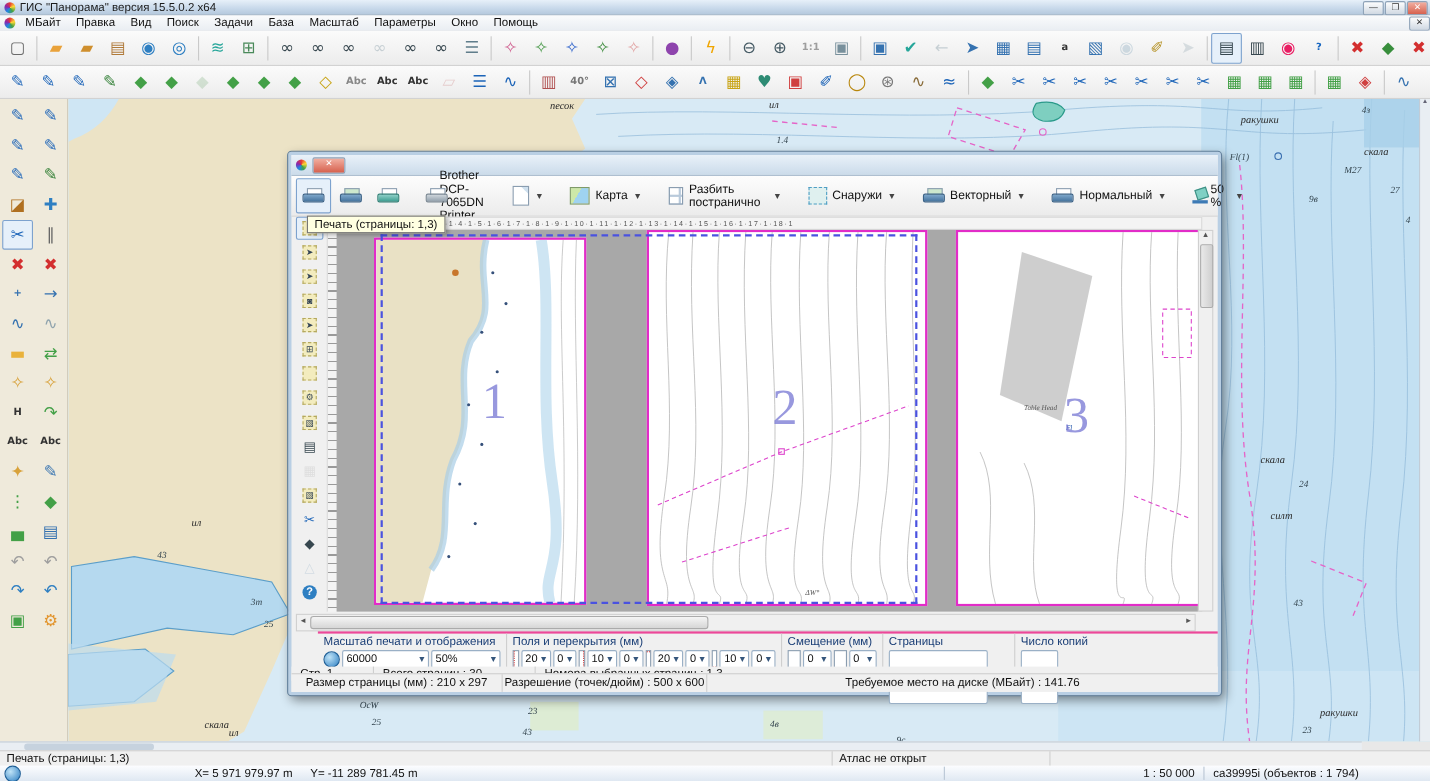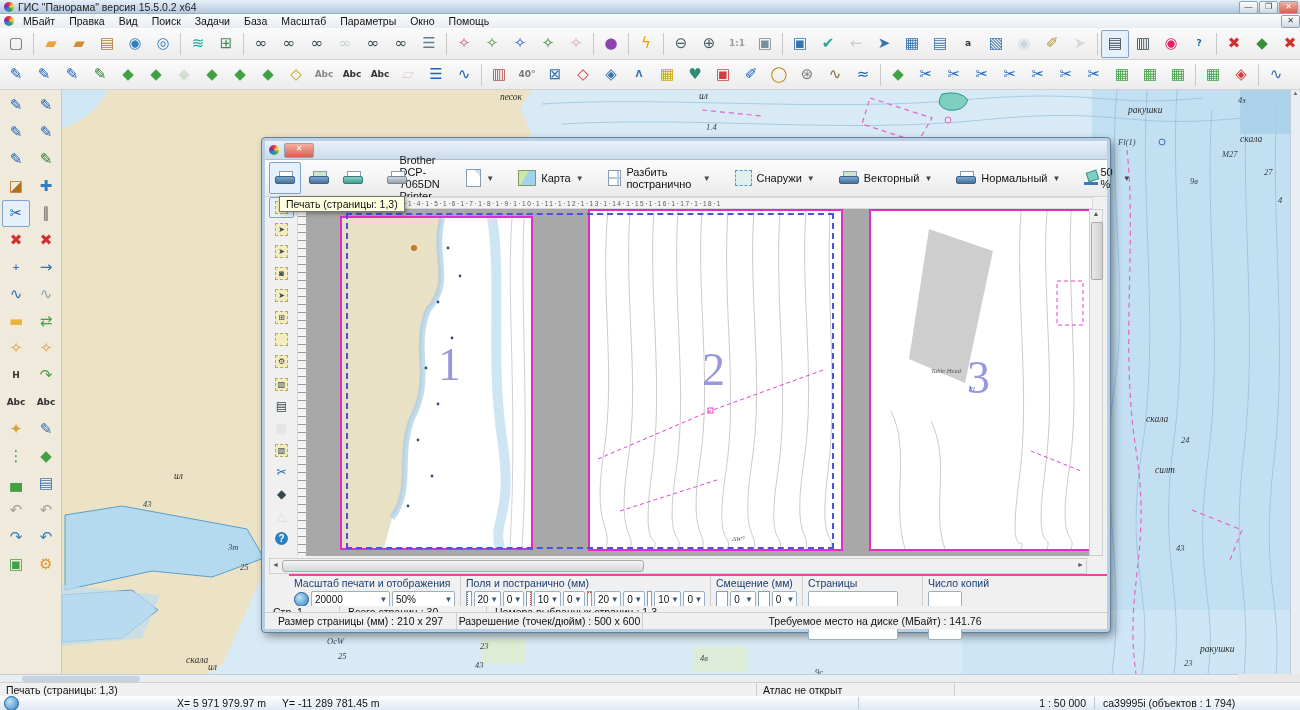--- a/index.html
+++ b/index.html
@@ -791,31 +791,31 @@
     <span class="thumb"></span>
     <span class="a" style="right:2px">►</span>
   </div>
 
   <div class="controls">
     <div class="cgroup" style="width:172px">
       <div class="glabel">Масштаб печати и отображения</div>
       <div class="crow">
         <span class="ico-globe"></span>
         <span class="mini-combo" style="width:74px">
-              <span style="flex:1">20000</span>
+              <span style="flex:1">60000</span>
               <span class="arr">▼</span>
             </span>
         <span class="mini-combo" style="width:58px">
               <span style="flex:1">50%</span>
               <span class="arr">▼</span>
             </span>
       </div>
     </div>
     <div class="cgroup" style="width:250px">
-      <div class="glabel">Поля и постранично (мм)</div>
+      <div class="glabel">Поля и перекрытия (мм)</div>
       <div class="crow" id="margin-cells">
             <span class="ico-marg">
               <i style="border-style: dotted; border-color: rgb(208, 64, 64); border-width: 0px 0px 0px 1.5px; inset: 0px;"></i>
             </span>
             <span class="mini-combo" style="width: 26px;">
               <span style="flex: 1 1 0%;">20</span>
               <span class="arr">▼</span>
             </span>
             <span class="mini-combo" style="width: 26px;">
               <span style="flex: 1 1 0%;">0</span>

